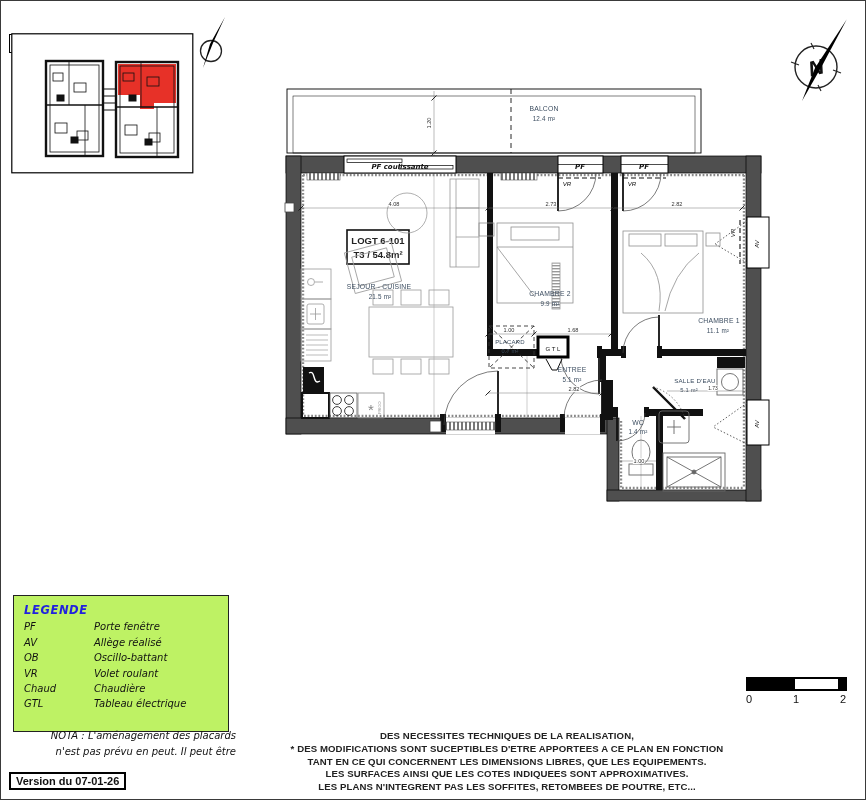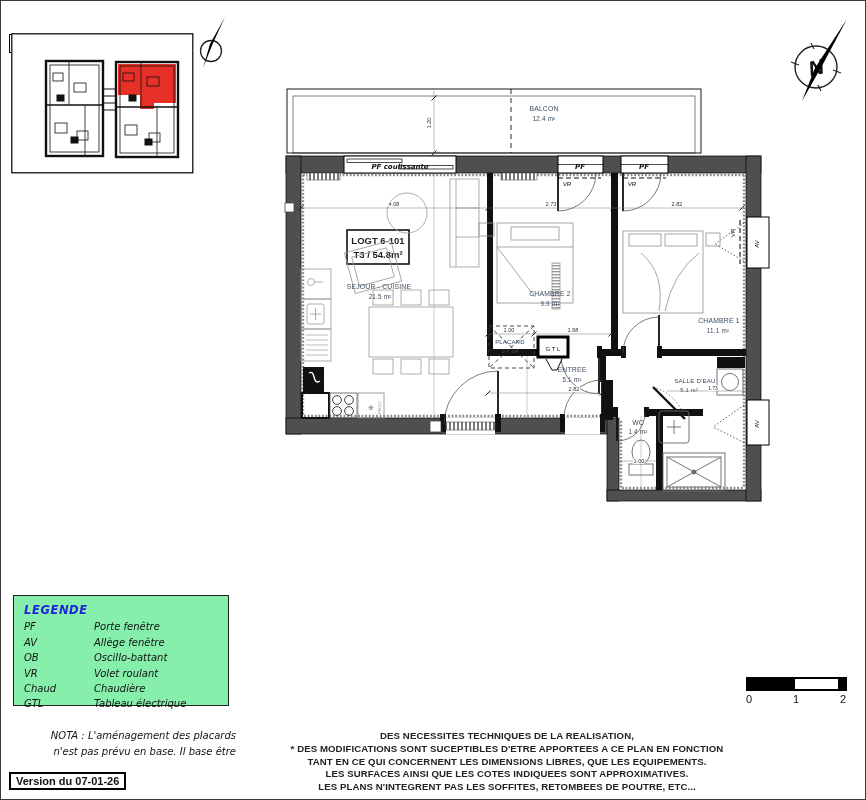--- a/index.html
+++ b/index.html
@@ -1,20 +1,20 @@
 <!DOCTYPE html>
 <html><head>
 <meta charset="utf-8">
 <style>
   html,body{margin:0;padding:0;background:#fff;font-family:"Liberation Sans",sans-serif;}
   #page{position:relative;width:866px;height:800px;background:#fff;border:1px solid #3a3a3a;box-sizing:border-box;overflow:hidden;}
   .abs{position:absolute;}
   #title-box{left:8px;top:9px;border:1.5px solid #000;padding:1px 6px 2px 6px;
              font-style:italic;font-weight:bold;font-size:12px;letter-spacing:.2px;color:#111;background:#fff;margin-top:24px;}
-  #legend-box{left:12px;top:594px;width:216px;height:111px;border:1.5px solid #222;background:#86efac;box-sizing:border-box;}
+  #legend-box{left:12px;top:594px;width:216px;height:137px;border:1.5px solid #222;background:#bef264;box-sizing:border-box;}
   #legend-title{margin:7px 0 0 10px;color:#2222dd;font-family:"DejaVu Sans",sans-serif;
                 font-style:italic;font-weight:bold;font-size:11.5px;letter-spacing:.6px;}
   .legend-row{display:flex;margin:5.4px 0 0 10px;font-family:"DejaVu Sans",sans-serif;
               font-style:italic;font-size:10px;color:#111;line-height:10px;}
   .legend-row:first-of-type{margin-top:11px;}
   .legend-abbr{width:70px;}
   #nota{left:20px;top:727px;width:215px;font-family:"DejaVu Sans",sans-serif;font-style:italic;
         font-size:10px;color:#111;line-height:15.5px;text-align:right;}
   #version-box{left:8px;top:771px;border:2px solid #000;padding:1px 5px;background:#fff;
                font-weight:bold;font-size:11px;color:#111;}
@@ -387,21 +387,21 @@
   </svg>
 
   <div class="abs" id="legend-box">
     <div id="legend-title">LEGENDE</div>
     <div class="legend-row">
       <span class="legend-abbr">PF</span>
       <span>Porte fenêtre</span>
     </div>
     <div class="legend-row">
       <span class="legend-abbr">AV</span>
-      <span>Allège fenêtre</span>
+      <span>Allège réalisé</span>
     </div>
     <div class="legend-row">
       <span class="legend-abbr">OB</span>
       <span>Oscillo-battant</span>
     </div>
     <div class="legend-row">
       <span class="legend-abbr">VR</span>
       <span>Volet roulant</span>
     </div>
     <div class="legend-row">
@@ -409,21 +409,21 @@
       <span>Chaudière</span>
     </div>
     <div class="legend-row">
       <span class="legend-abbr">GTL</span>
       <span>Tableau électrique</span>
     </div>
   </div>
 
   <div class="abs" id="nota">
     <div>NOTA : L'aménagement des placards</div>
-    <div>n'est pas prévu en base. Il base être</div>
+    <div>n'est pas prévu en peut. Il peut être</div>
   </div>
 
   <div class="abs" id="version-box">Version du 07-01-26</div>
 
   <div class="abs" id="disclaimer">
     <div>DES NECESSITES TECHNIQUES DE LA REALISATION,</div>
     <div>* DES MODIFICATIONS SONT SUCEPTIBLES D'ETRE APPORTEES A CE PLAN EN FONCTION</div>
     <div>TANT EN CE QUI CONCERNENT LES DIMENSIONS LIBRES, QUE LES EQUIPEMENTS.</div>
     <div>LES SURFACES AINSI QUE LES COTES INDIQUEES SONT APPROXIMATIVES.</div>
     <div>LES PLANS N'INTEGRENT PAS LES SOFFITES, RETOMBEES DE POUTRE, ETC...</div>

